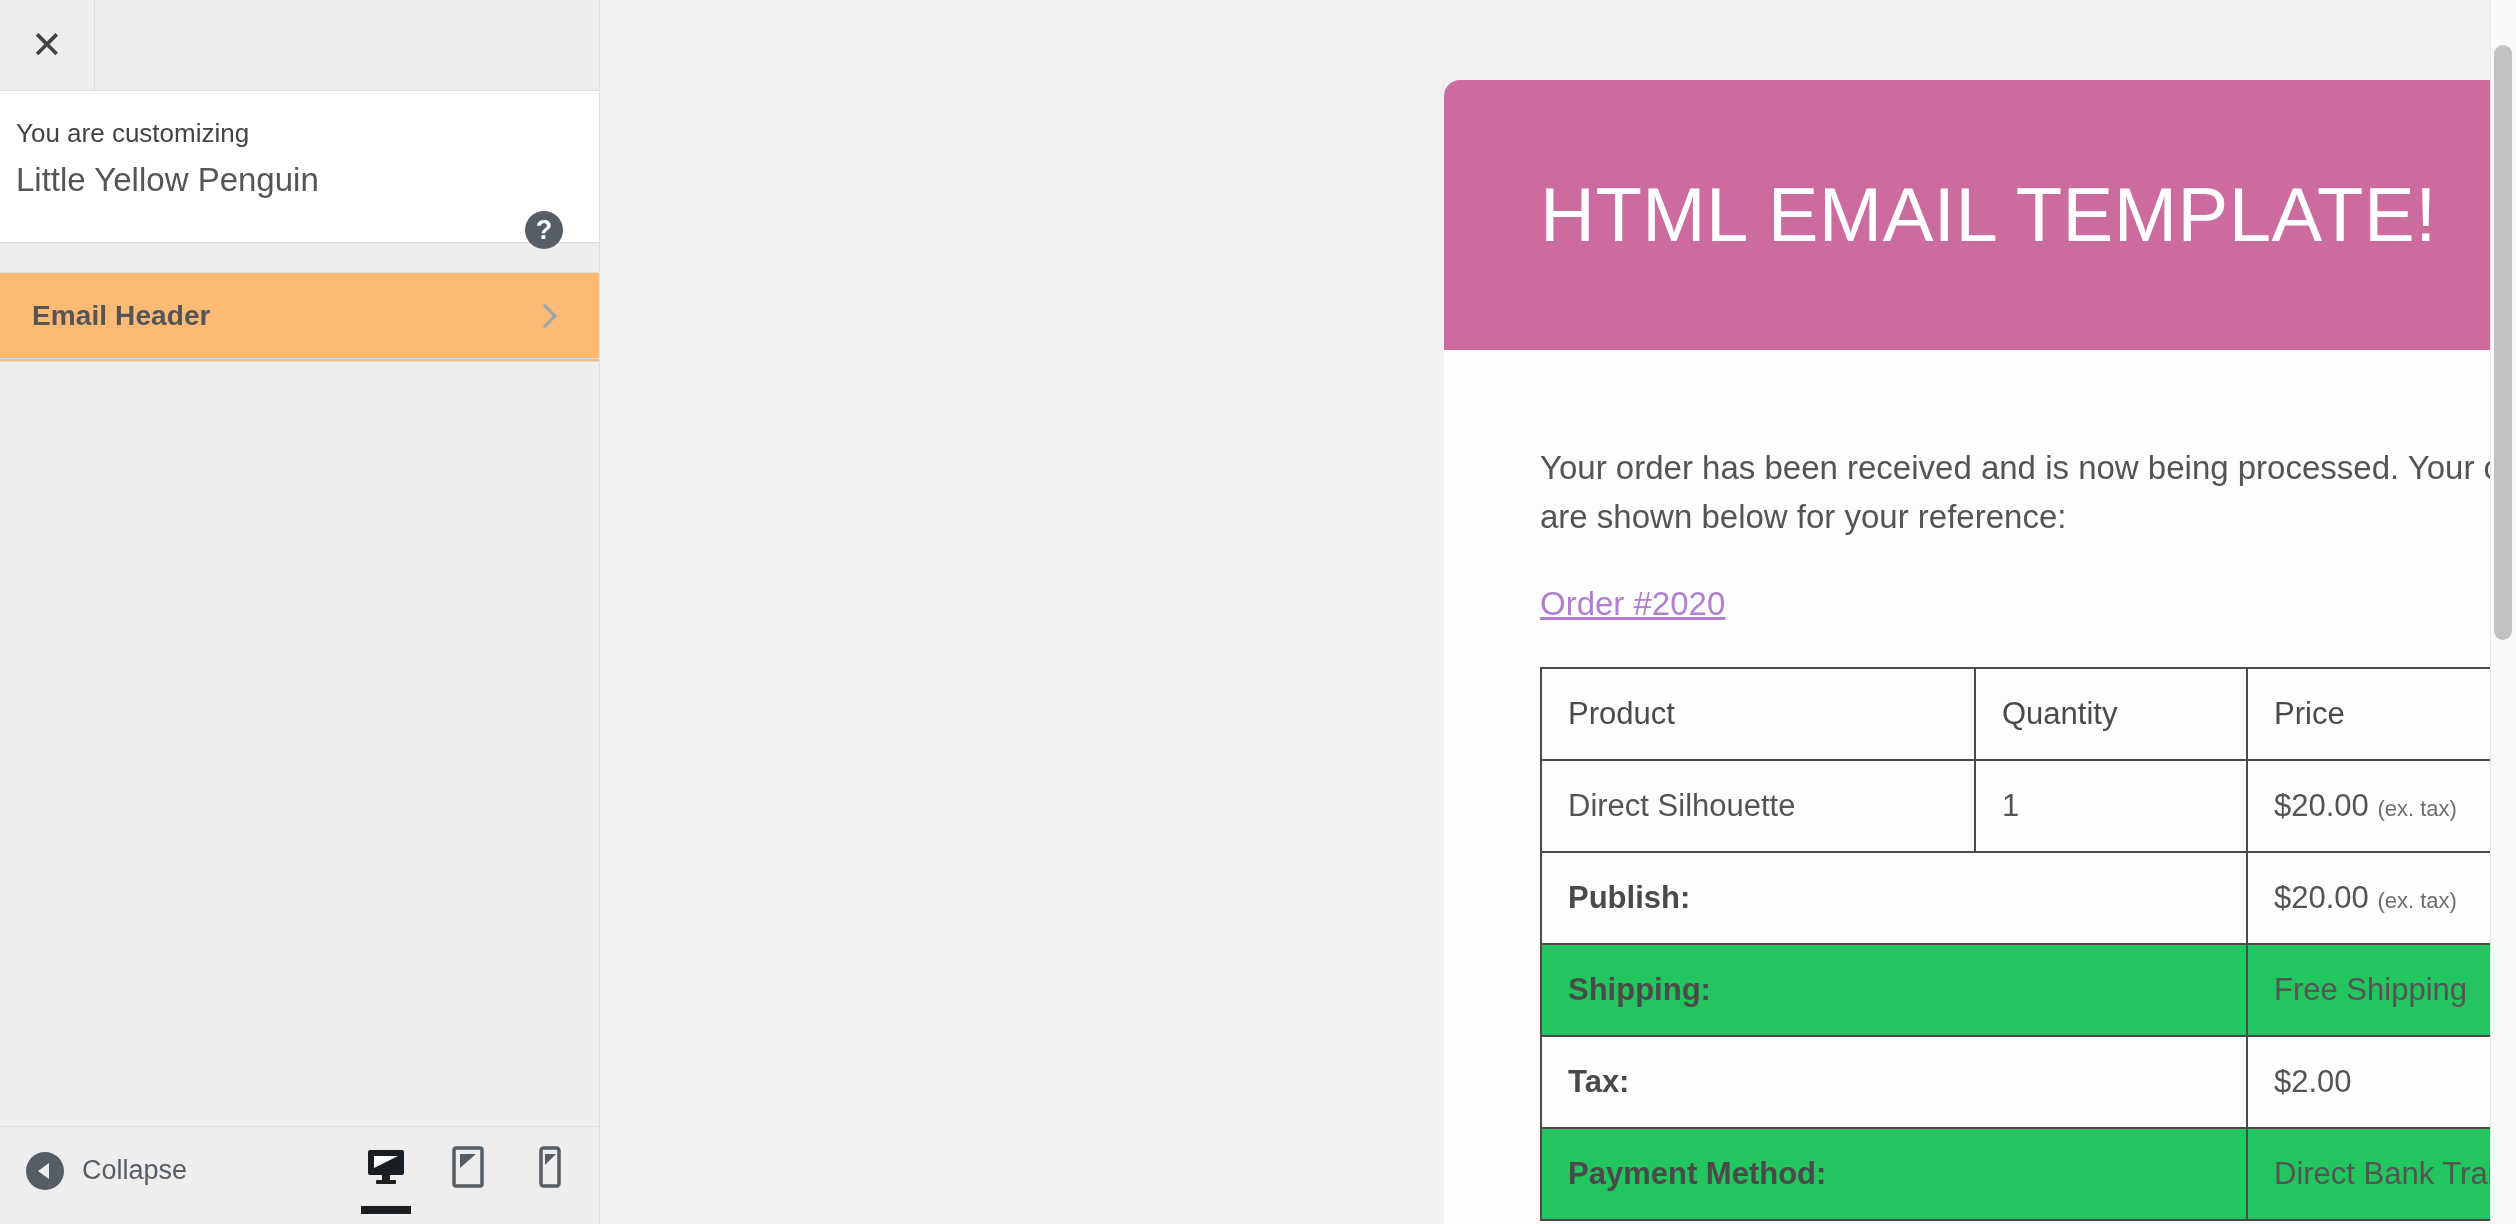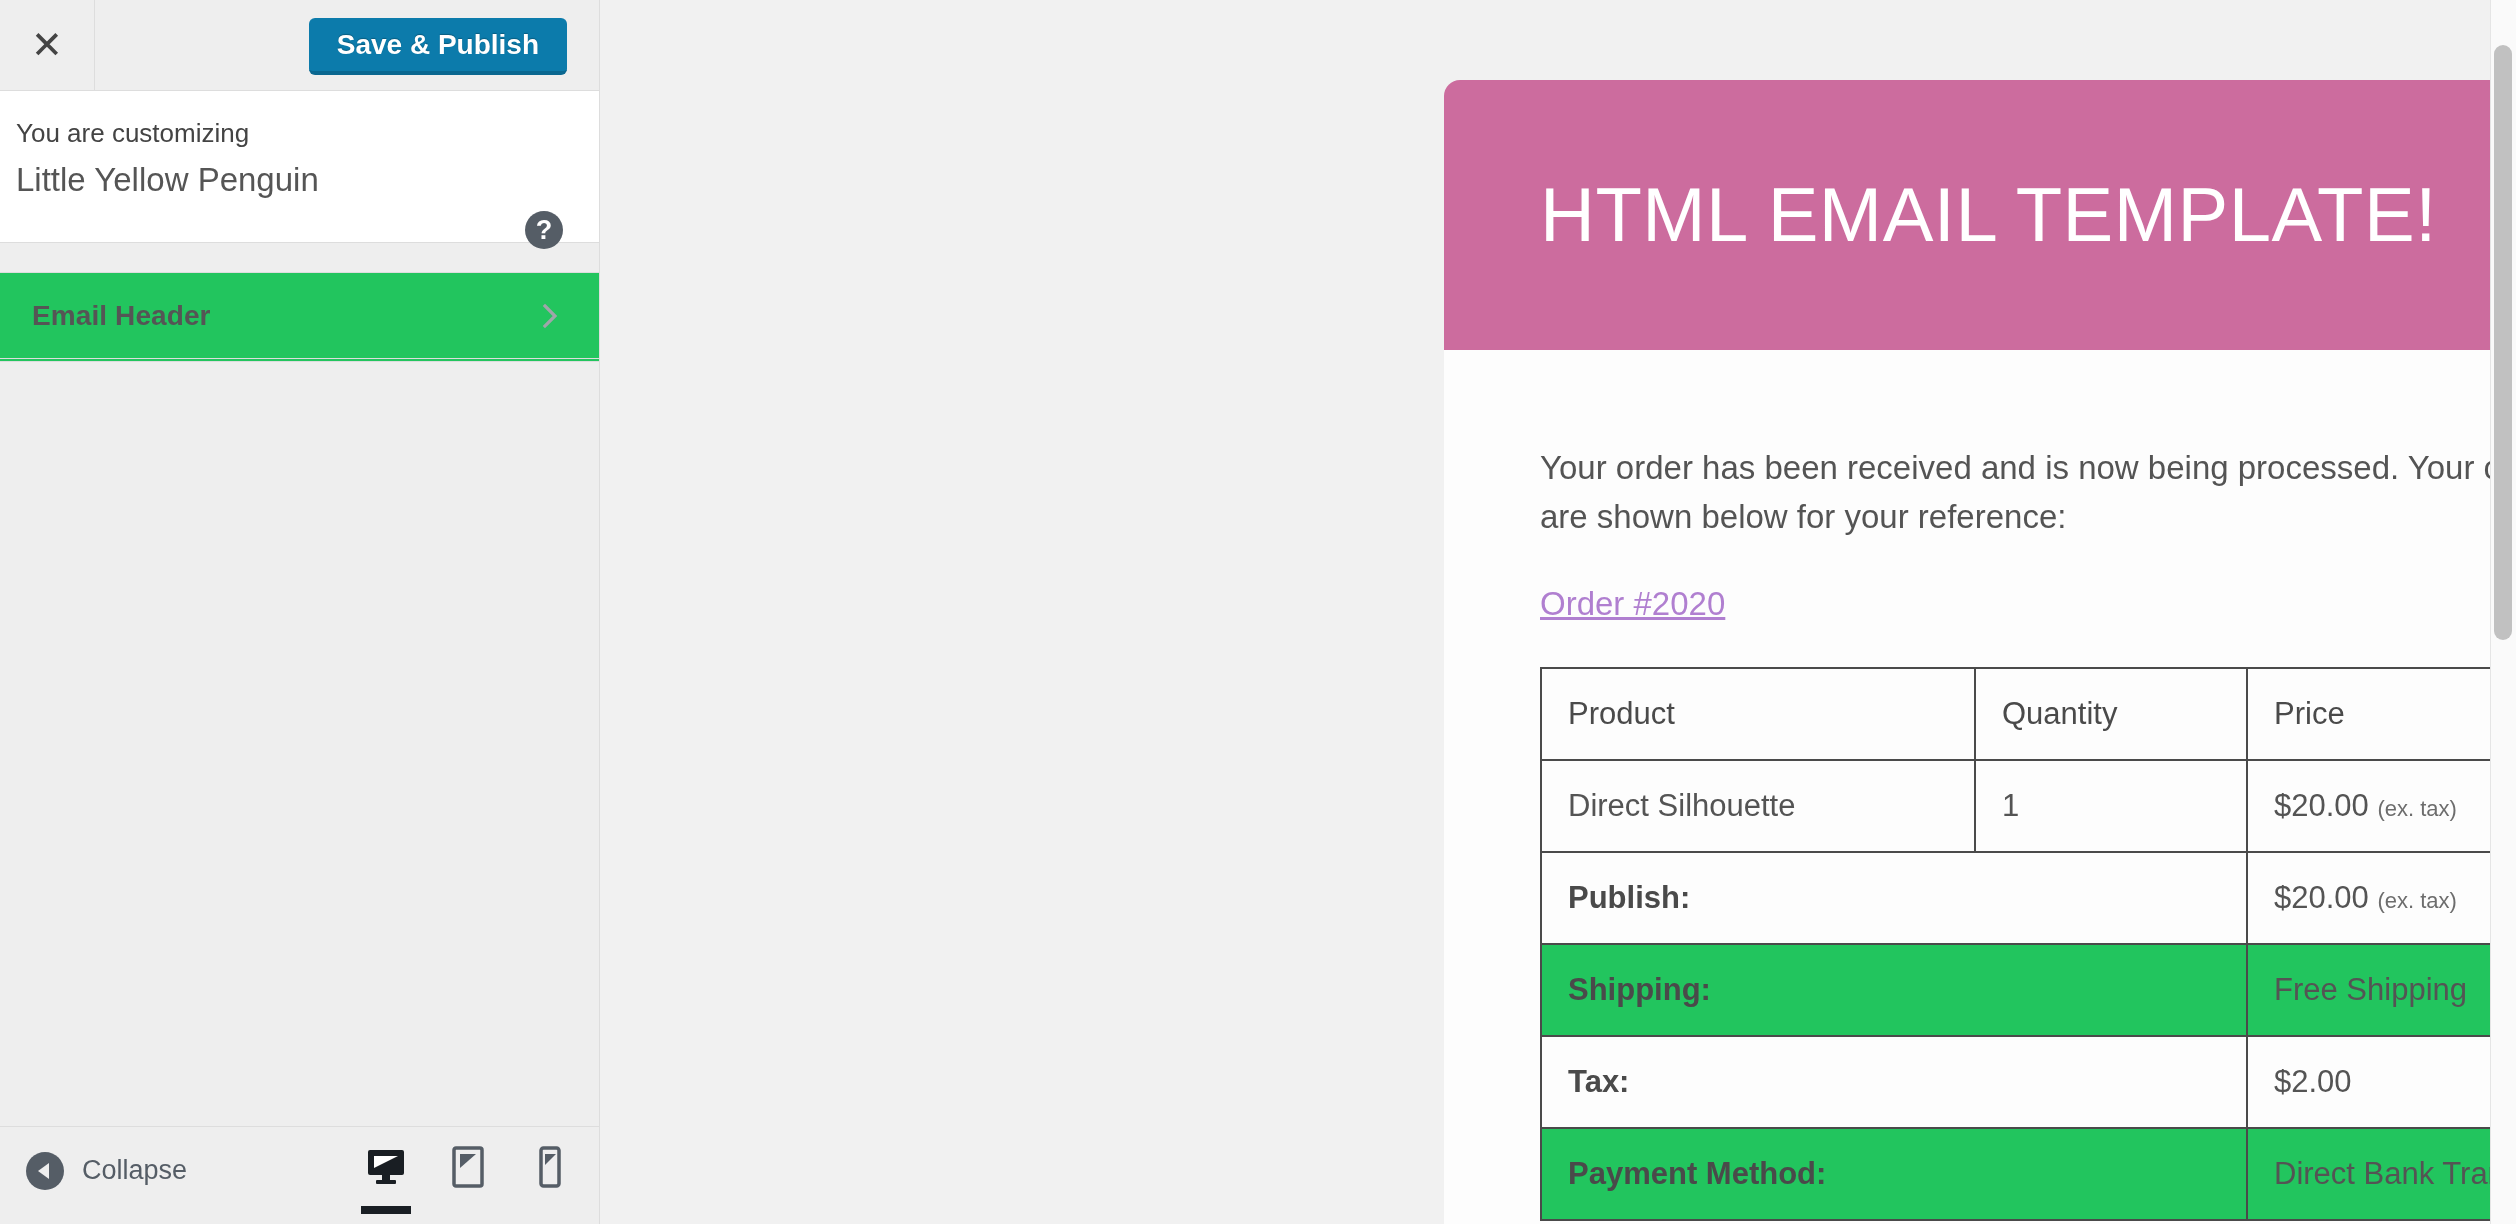--- a/index.html
+++ b/index.html
@@ -71,21 +71,21 @@
 
   .panel-gap { height: 30px; background: #eeeeee; border-bottom: 1px solid #dddddd; }
 
   .nav-list { background: #ffffff; }
   .nav-item {
     height: 86px;
     border-bottom: 1px solid #dddddd;
     display: flex; align-items: center;
     padding: 0 32px;
     cursor: pointer;
-    background: #22c55e;
+    background: #fdba74;
     position: relative;
   }
   .nav-item.active { background: #f3f3f3; }
   .nav-label {
     font-size: 28px; font-weight: 700; color: #555555;
     letter-spacing: .1px;
   }
   .nav-item.active .nav-label { color: #191e23; }
   .chev {
     position: absolute; right: 36px; top: 50%;
@@ -237,21 +237,20 @@
 <body>
 
 <div id="app">
 
   <div class="sidebar">
 
     <div class="topbar">
       <div class="close-cell">
         <span class="close-glyph">✕</span>
       </div>
-      <div class="publish-btn">Save &amp; Publish</div>
     </div>
 
     <div class="customizing">
       <div class="cust-label">You are customizing</div>
       <div class="cust-title">Little Yellow Penguin</div>
       <div class="help-icon">?</div>
     </div>
 
     <div class="panel-gap"></div>
 

